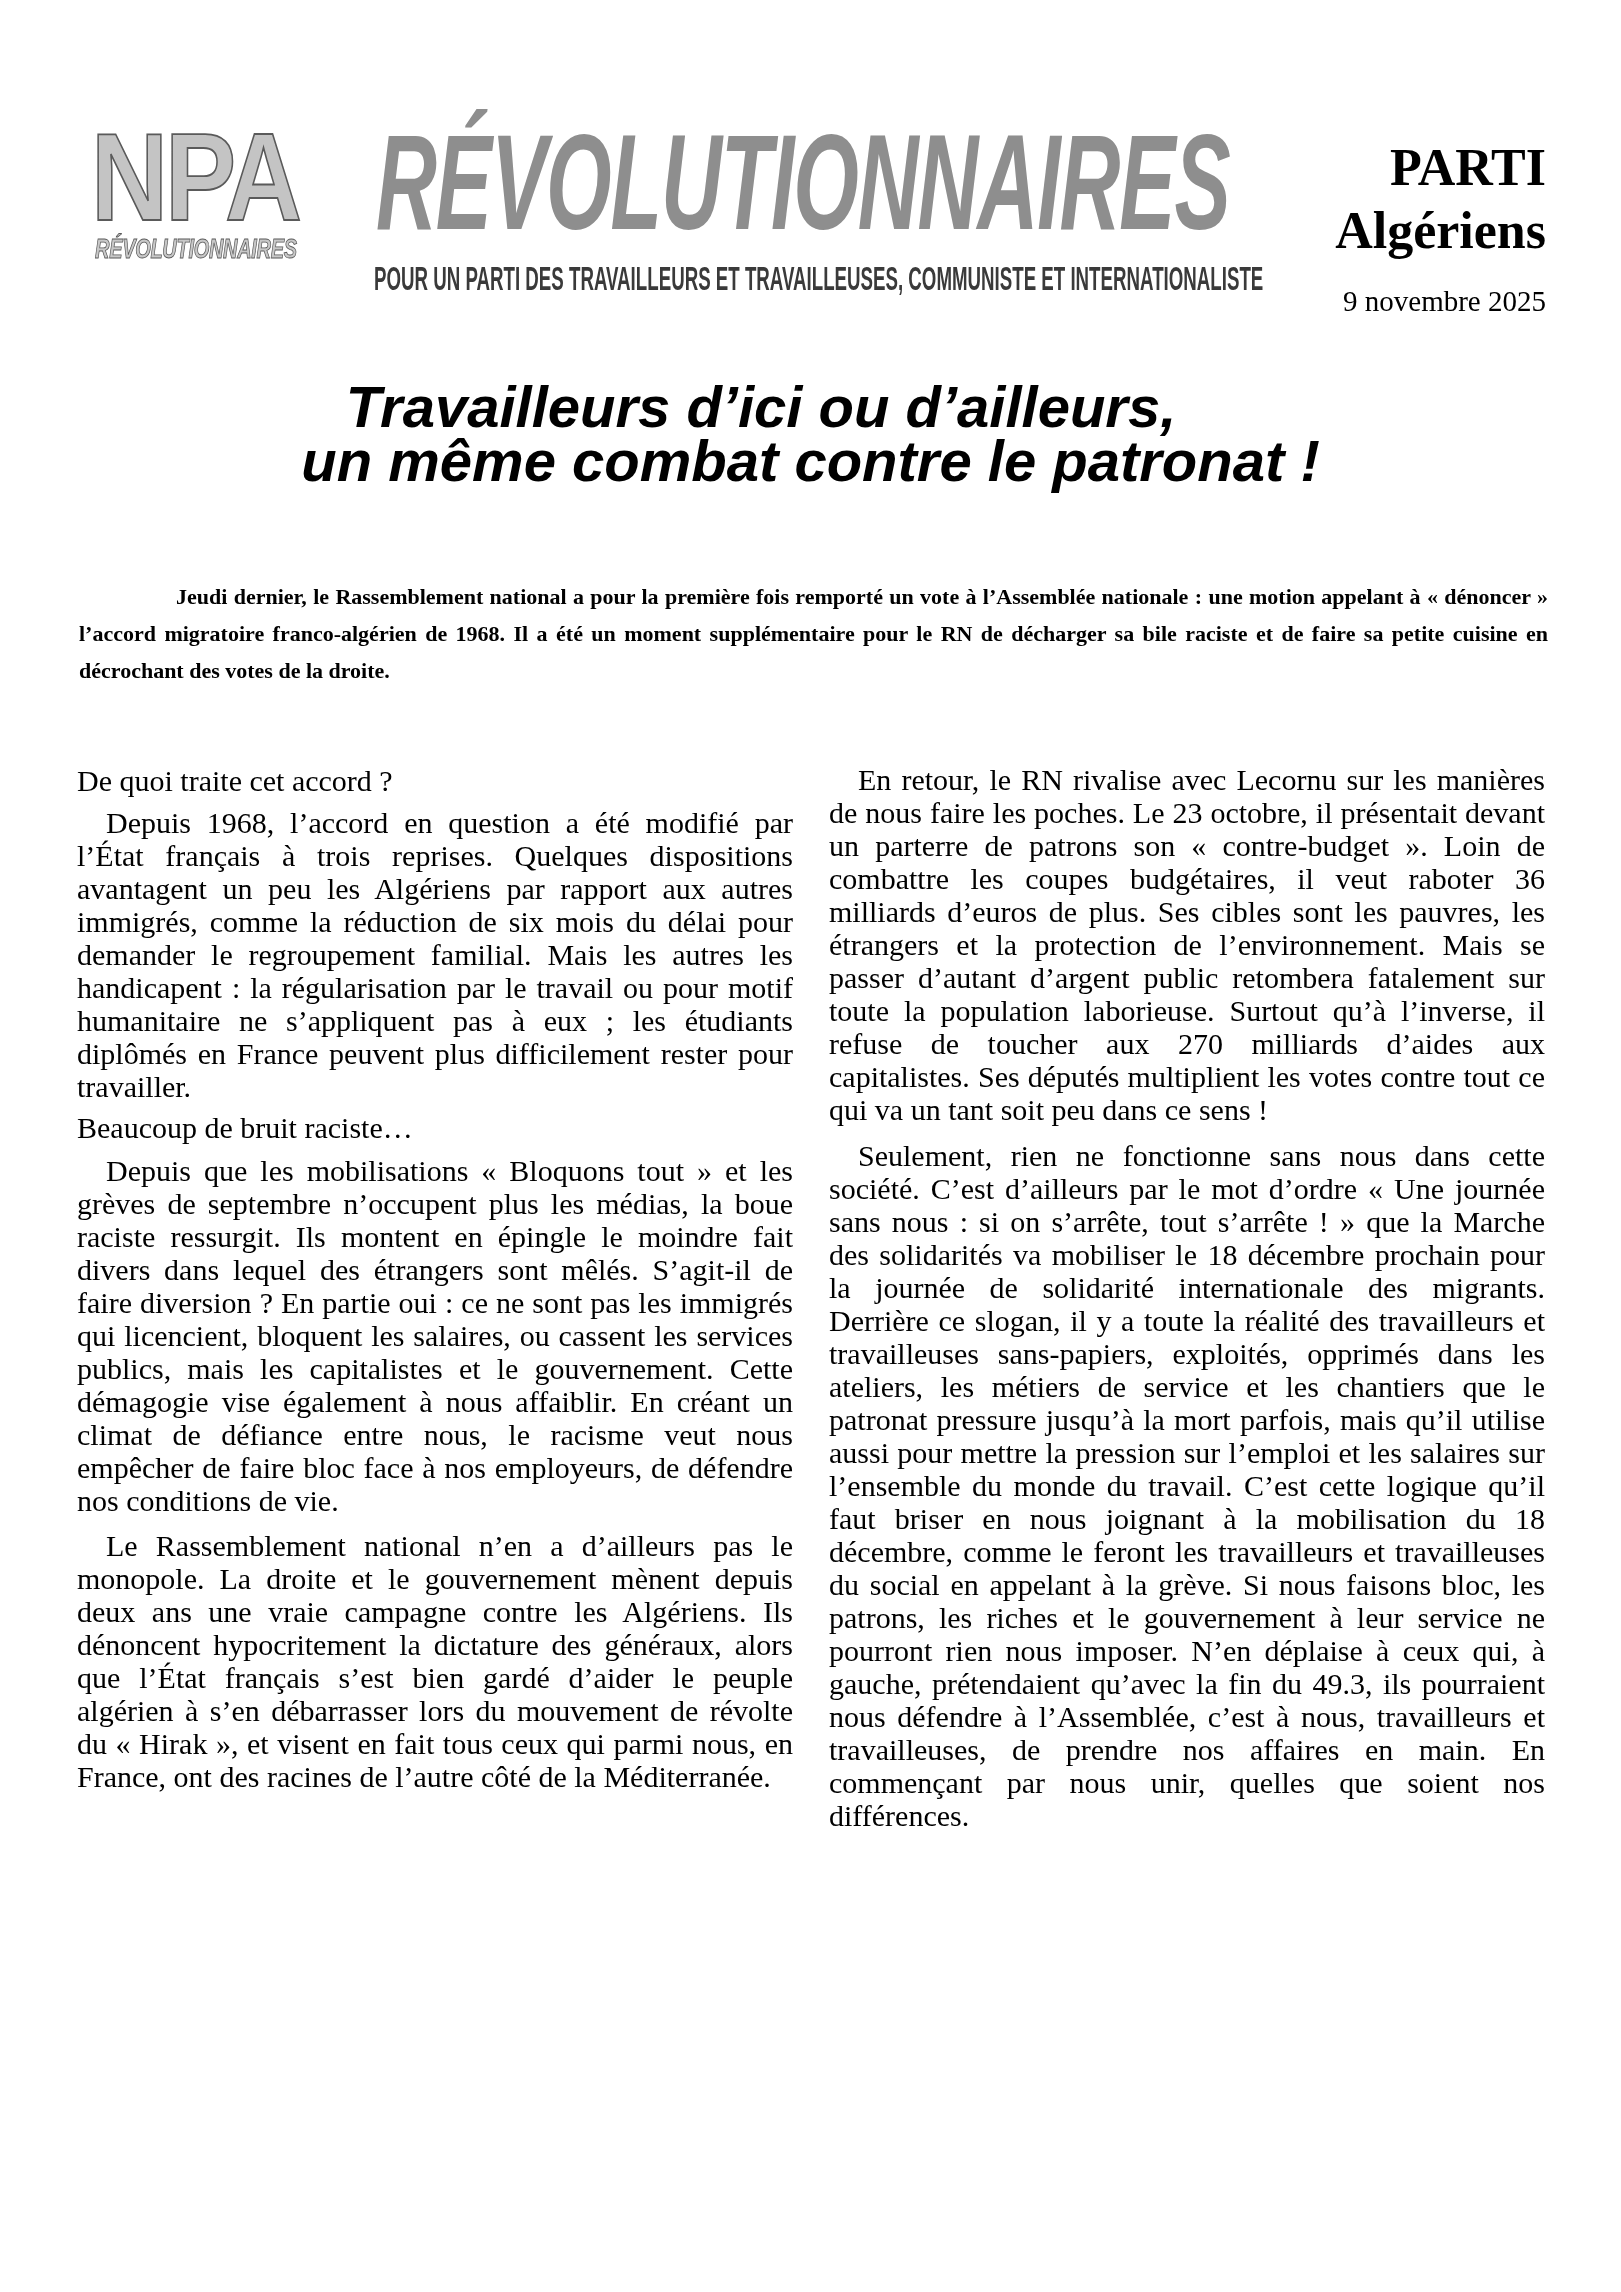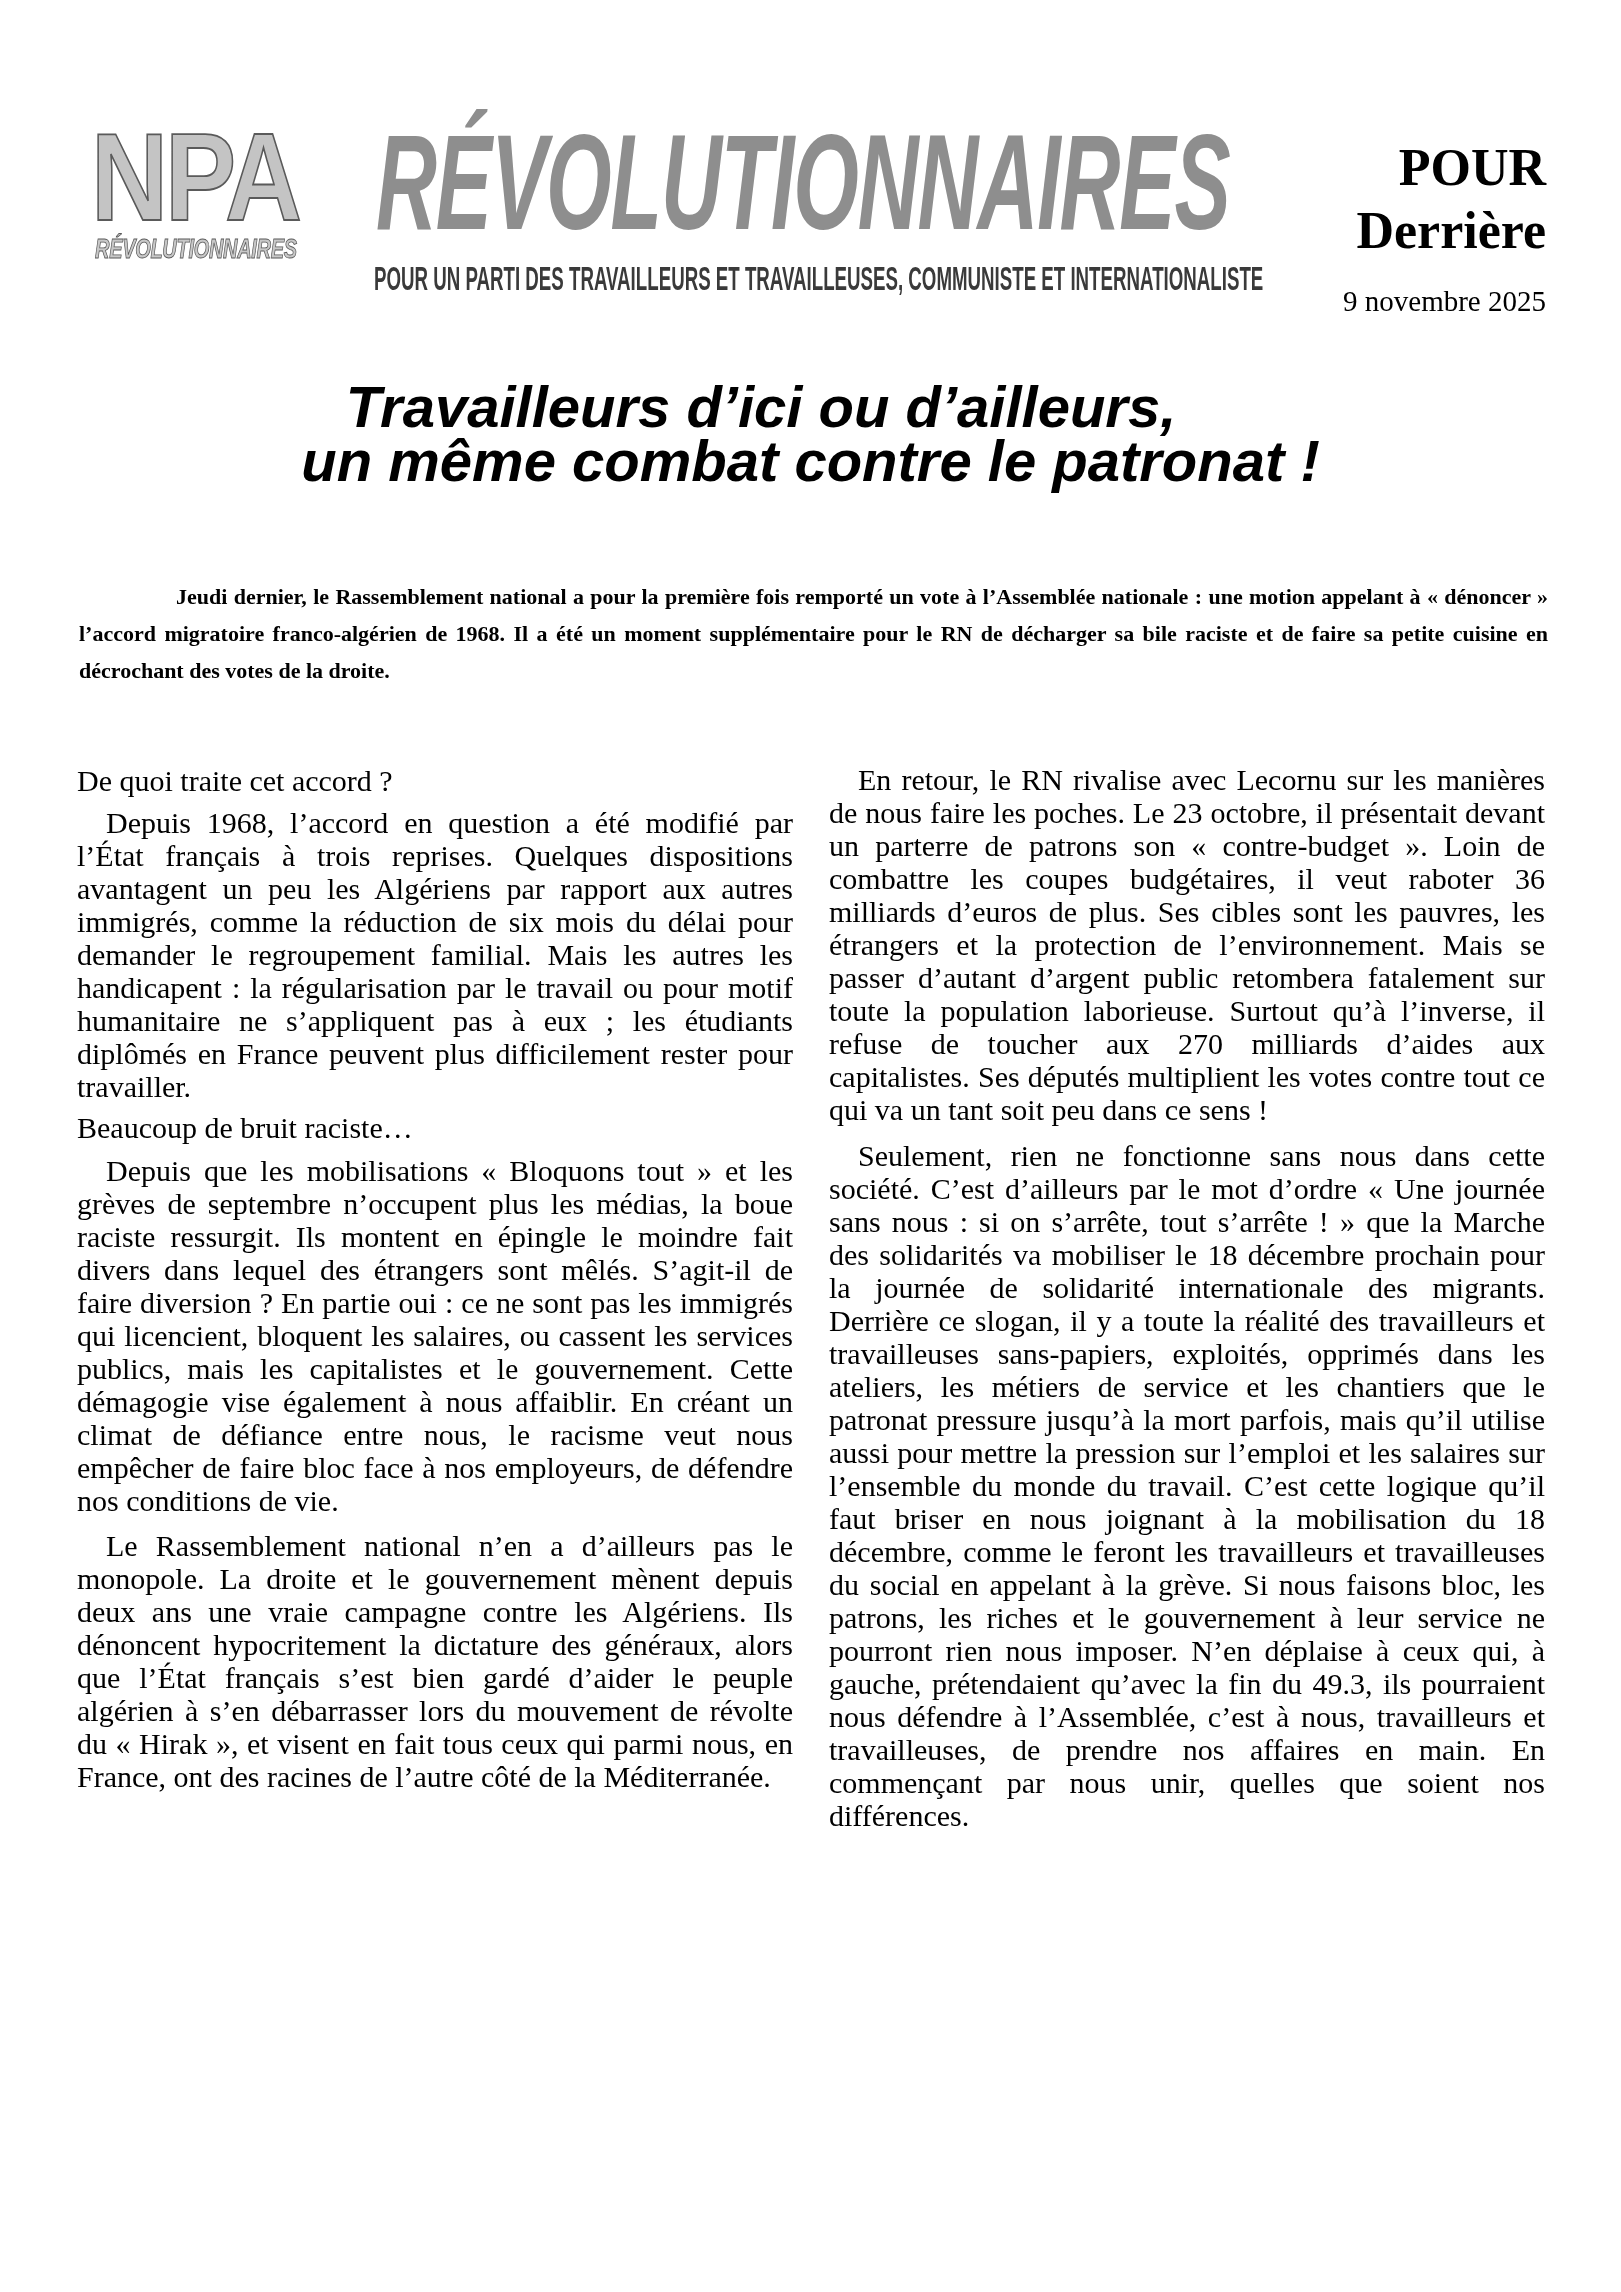--- a/index.html
+++ b/index.html
@@ -83,22 +83,22 @@
 
 <div class="logo-npa">
   <div class="npa-letters">NPA</div>
   <div class="npa-sub">RÉVOLUTIONNAIRES</div>
 </div>
 
 <div class="masthead-title">RÉVOLUTIONNAIRES</div>
 <div class="masthead-tagline">POUR UN PARTI DES TRAVAILLEURS ET TRAVAILLEUSES, COMMUNISTE ET INTERNATIONALISTE</div>
 
 <div class="location">
-  <span class="line1">POUR</span>
-  <span class="line2">Derrière</span>
+  <span class="line1">PARTI</span>
+  <span class="line2">Algériens</span>
 </div>
 <div class="date">9 novembre 2025</div>
 
 <div class="headline">
   <span class="l1">Travailleurs d’ici ou d’ailleurs,</span>
   <span class="l2">un même combat contre le patronat !</span>
 </div>
 
 <p class="lead">Jeudi dernier, le Rassemblement national a pour la première fois remporté un vote à l’Assemblée nationale : une motion appelant à « dénoncer » l’accord migratoire franco-algérien de 1968. Il a été un moment supplémentaire pour le RN de décharger sa bile raciste et de faire sa petite cuisine en décrochant des votes de la droite.</p>
 

